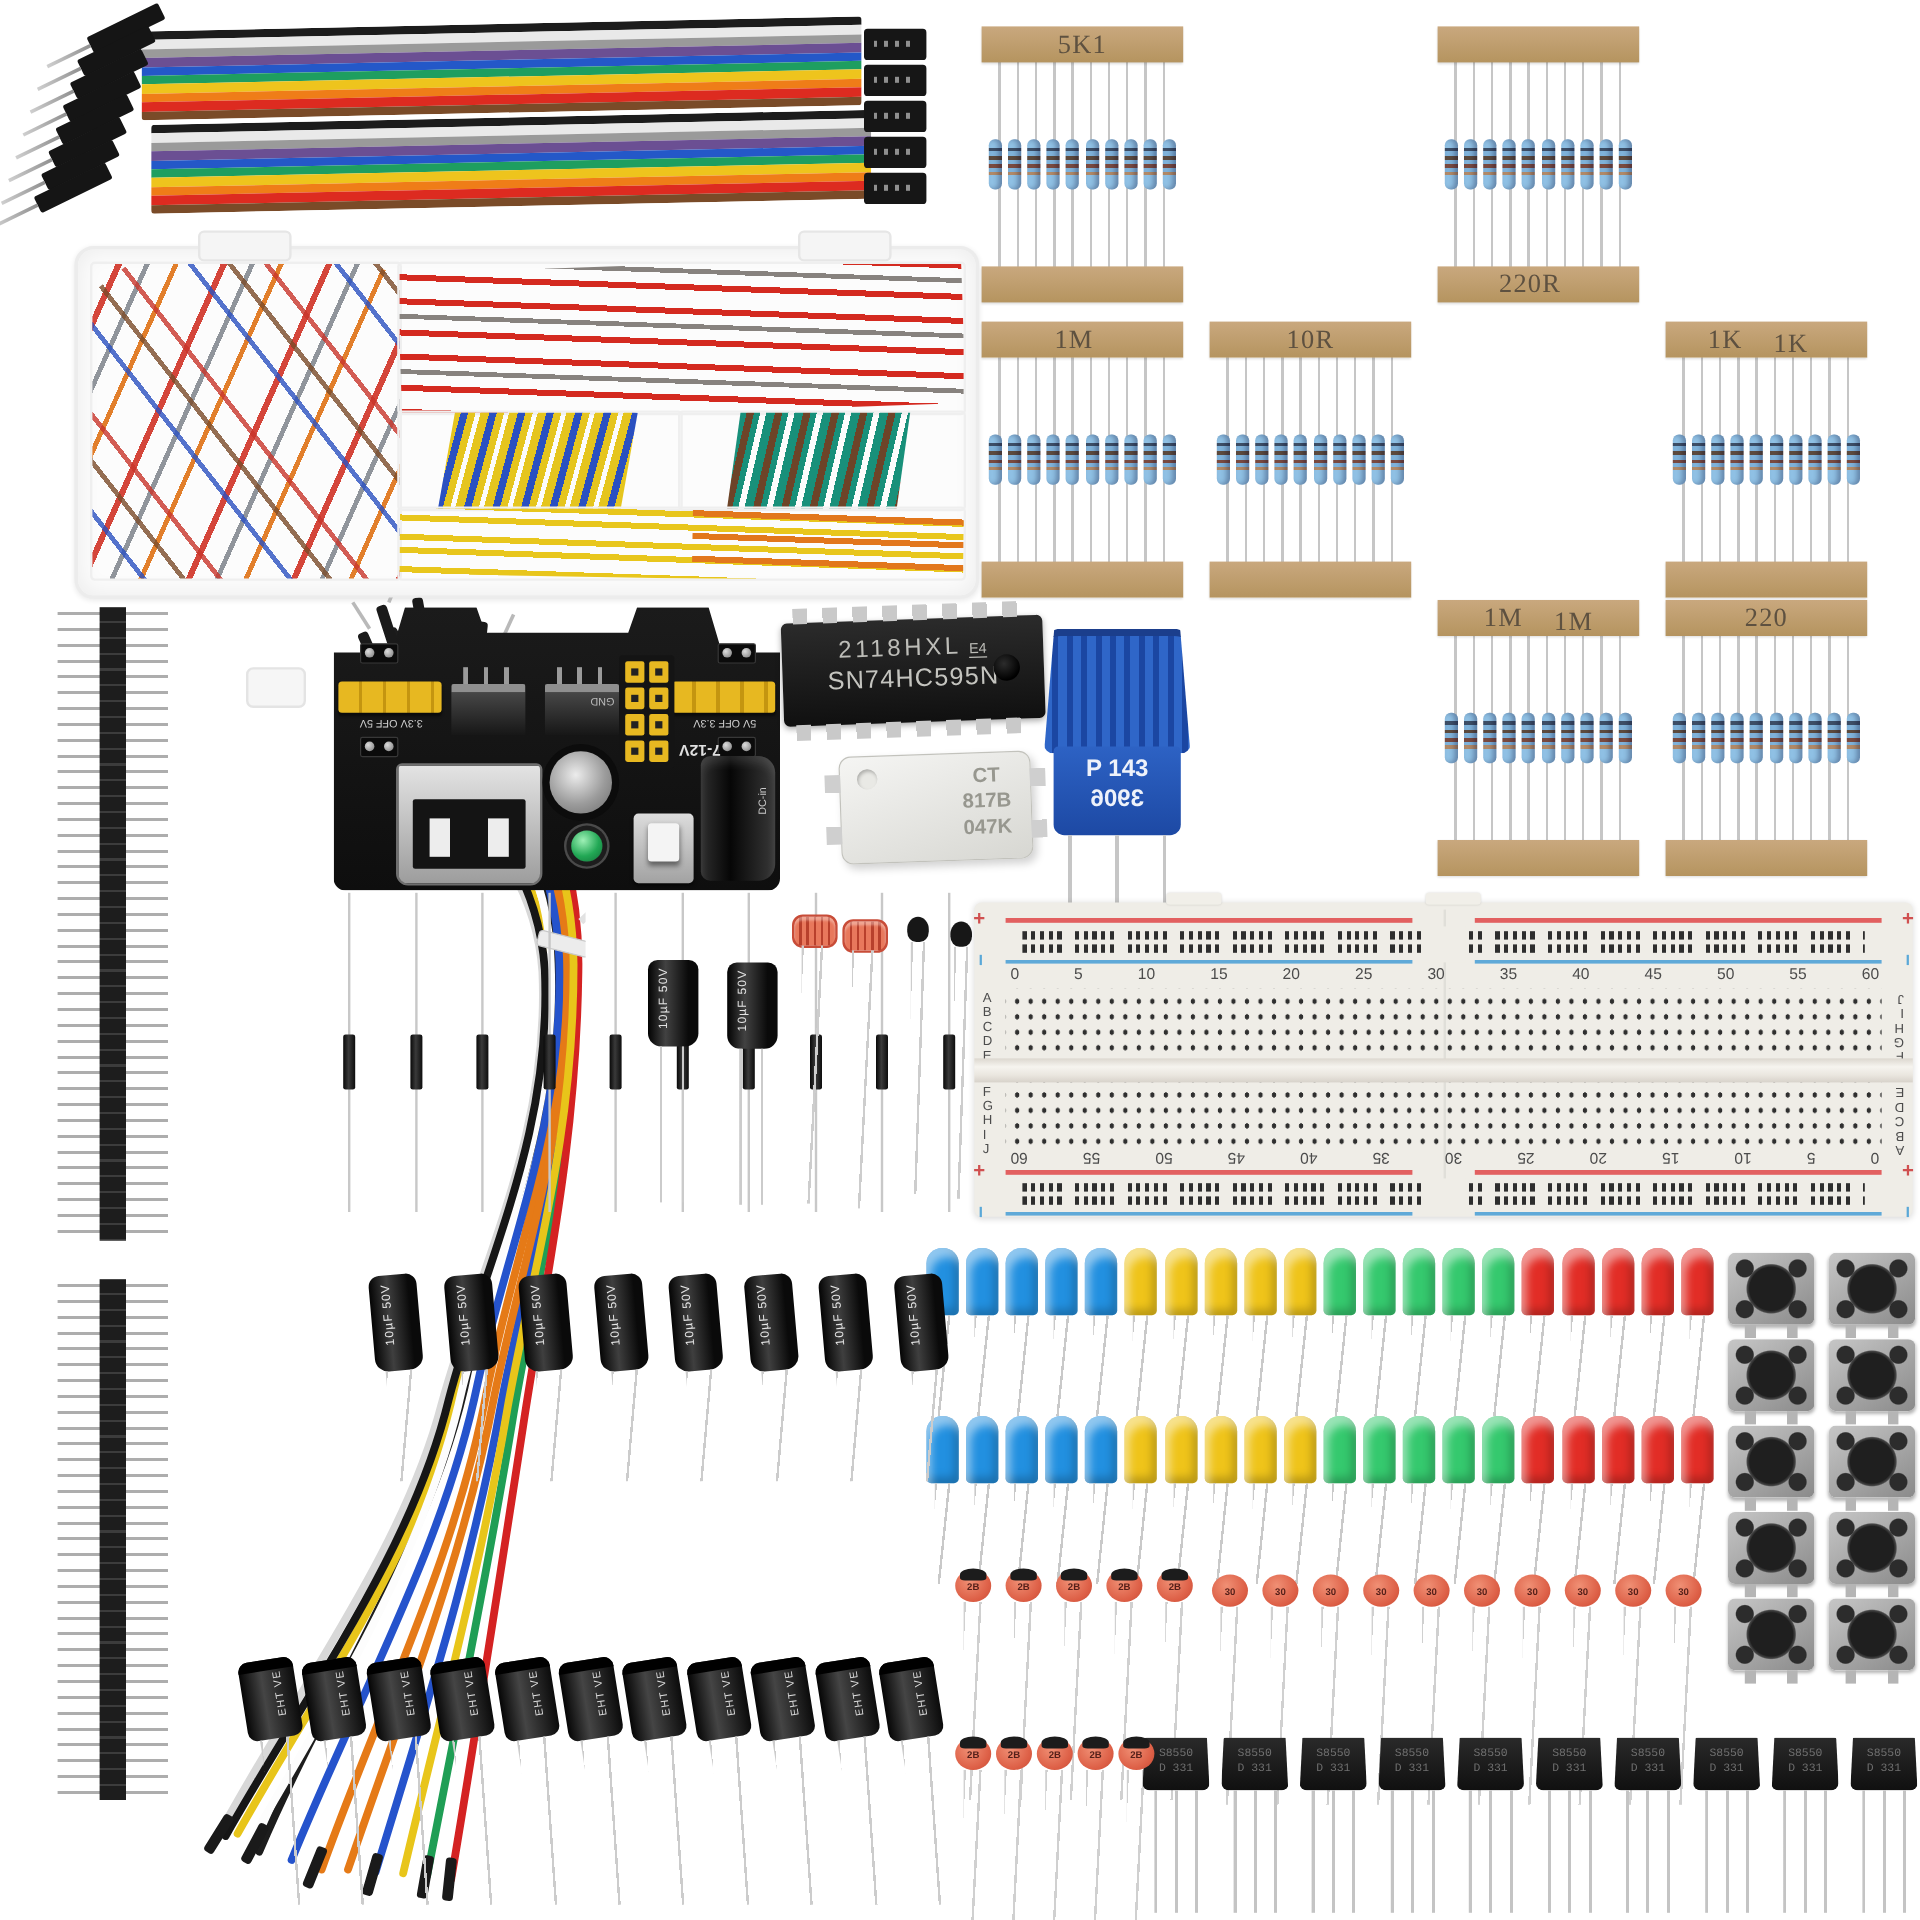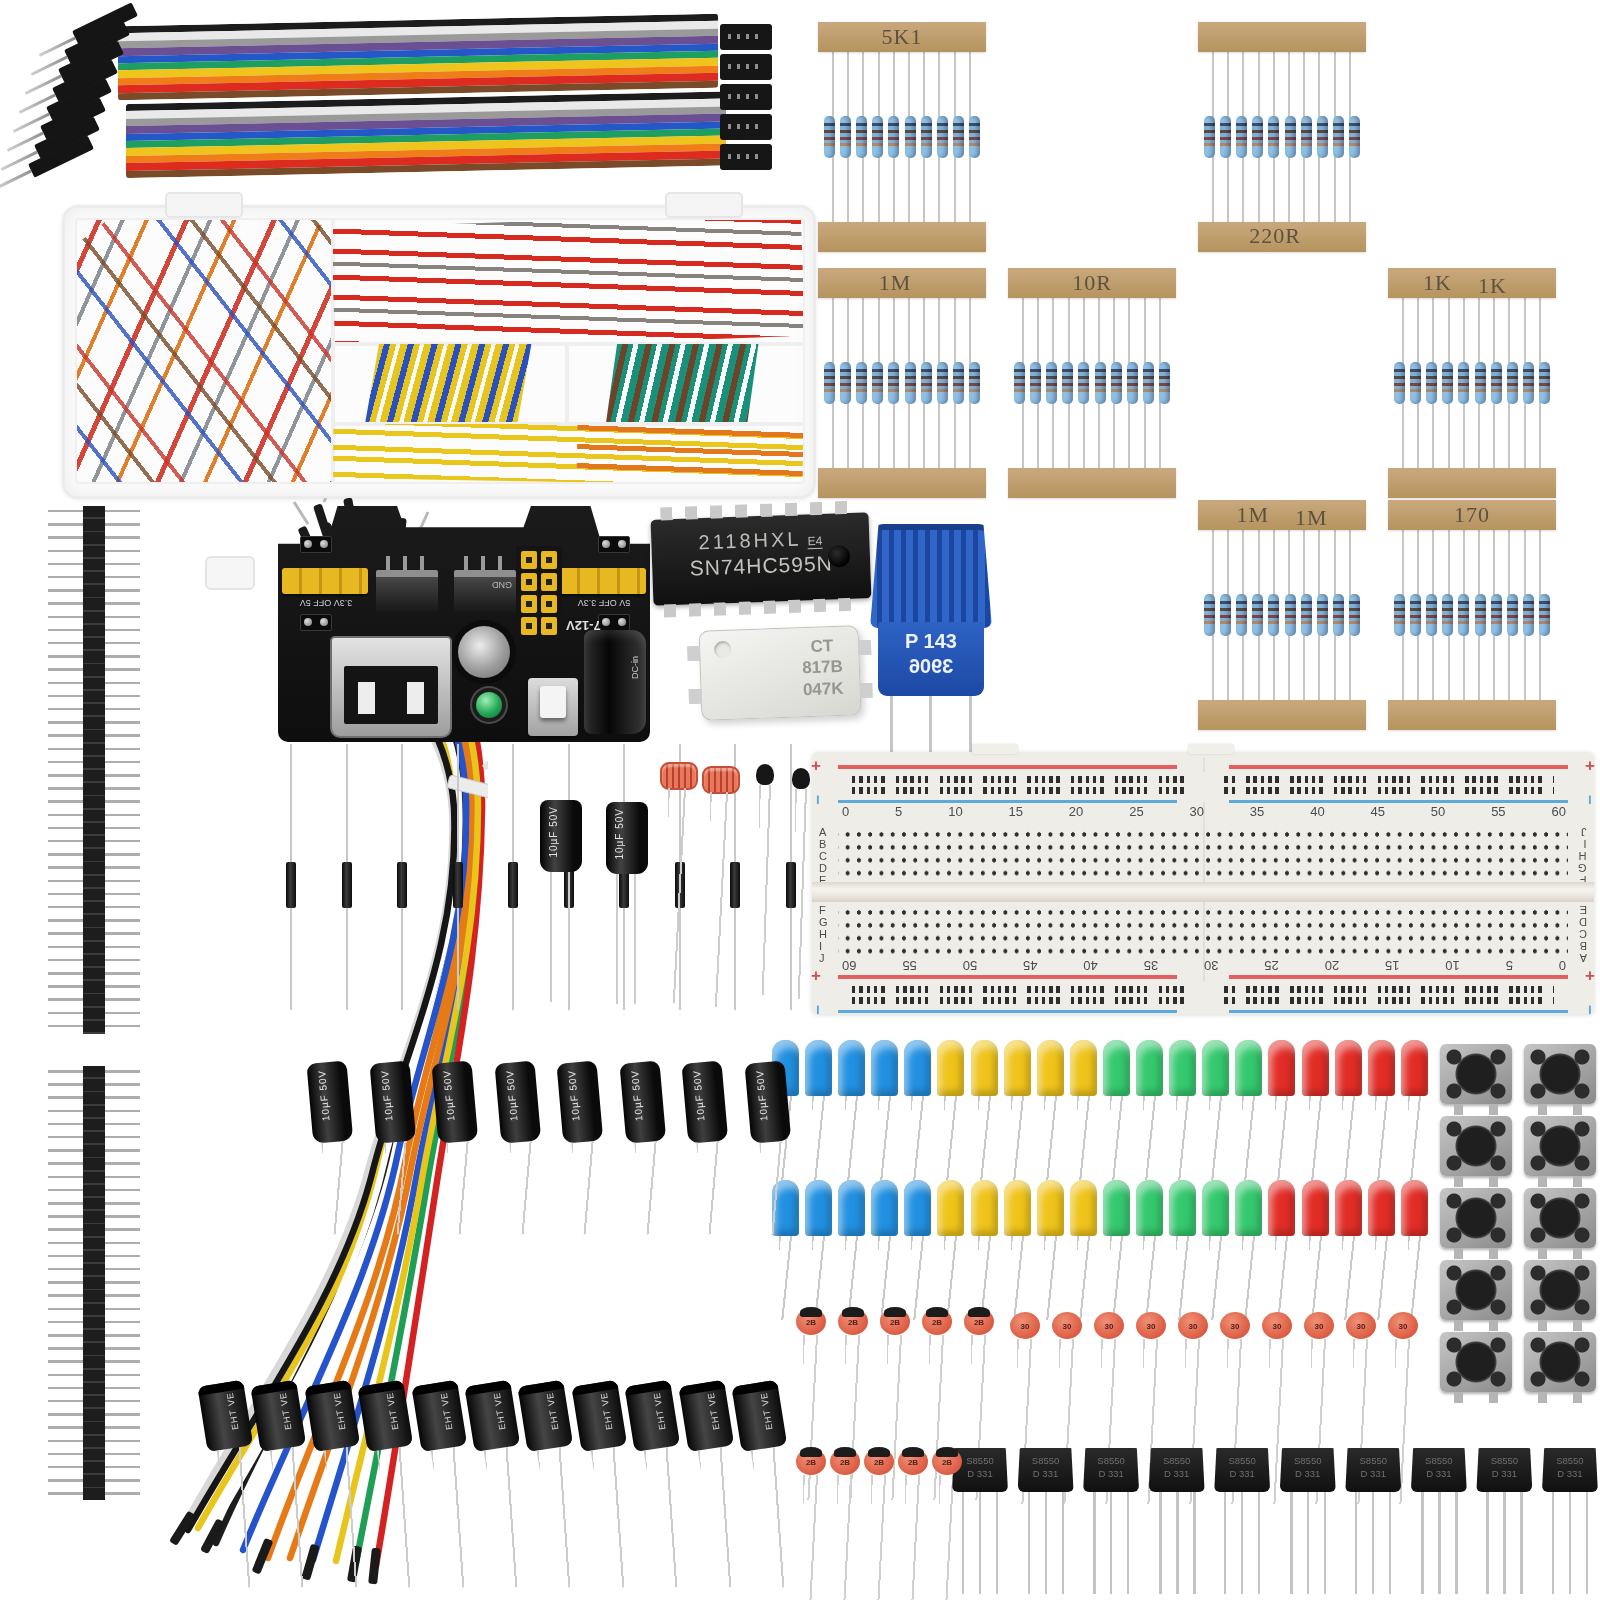--- a/index.html
+++ b/index.html
@@ -265,21 +265,21 @@
   .cer .h{position:absolute;left:0;top:0;width:30px;height:27px;border-radius:50%;
       background:radial-gradient(circle at 40% 35%,#f09075,#dd5f46 65%,#c34a34);z-index:1;}
   .cer.dark .h::before{content:"";position:absolute;left:4px;top:-1px;width:22px;height:10px;
       border-radius:50% 50% 20% 20%;background:#1c1c1c;}
   .cer .mk{position:absolute;left:0;top:10px;width:30px;text-align:center;font-size:8px;font-weight:bold;
       color:#55201a;z-index:2;}
   .cer::after{content:"";position:absolute;left:7px;top:27px;width:17px;height:165px;
       background:linear-gradient(93deg,#d0d0d0 0 2px,transparent 2px 13px,#d0d0d0 13px 15px,transparent 15px);}
 
   
-  .trow{position:absolute;left:952px;top:1448px;width:646px;display:flex;justify-content:space-between;}
+  .trow{position:absolute;left:952px;top:1448px;width:646px;display:flex;justify-content:space-between;font-family:Liberation Mono, monospace;}
   .tr{position:relative;width:56px;height:150px;}
   .tr .tb{width:56px;height:44px;background:linear-gradient(180deg,#2a2a2a,#101010);
       border-radius:4px 4px 6px 6px;clip-path:polygon(4% 0,96% 0,100% 100%,0 100%);
       color:#6f6f6f;font-size:9.5px;text-align:center;line-height:1.35;padding-top:7px;box-sizing:border-box;}
   .tr::after{content:"";position:absolute;left:10px;top:44px;width:37px;height:102px;
       background:linear-gradient(90deg,#c4c4c4 0 2.5px,transparent 2.5px 17px,#c4c4c4 17px 19.5px,transparent 19.5px 34px,#c4c4c4 34px 36.5px,transparent 36.5px);}
 
   
   .clipB{position:absolute;width:46px;height:30px;background:#f6f6f6;border:2px solid #e4e4e4;border-radius:6px;}
 </style>
@@ -473,21 +473,21 @@
         <div class="rbody"></div>
         <div class="rbody"></div>
         <div class="rbody"></div>
         <div class="rbody"></div>
         <div class="rbody"></div>
         <div class="rbody"></div>
         <div class="rbody"></div>
         <div class="rbody"></div>
       </div>
     <div class="tape b"></div>
-    <div class="lbl top center"><span>170</span></div>
+    <div class="lbl top center"><span>220</span></div>
   </div>
 
   <div class="pinheader ph1"></div>
   <div class="pinheader ph2"></div>
 
   <svg class="abs" style="left:118px;top:498px" width="370" height="1100" viewBox="0 0 370 1100">
     <g fill="none" stroke-linecap="round" stroke-width="6.5">
       <path d="M210 28 C255 120 335 165 344 300 C350 430 300 520 272 645 C245 780 160 900 98 1045" stroke="#1d1d1d"></path>
       <path d="M235 18 C275 112 348 172 352 302 C355 440 312 540 288 660 C262 800 200 920 150 1060" stroke="#e57a17"></path>
       <path d="M258 30 C290 120 356 180 358 305 C358 450 322 555 300 670 C275 810 235 930 195 1062" stroke="#2553cc"></path>

